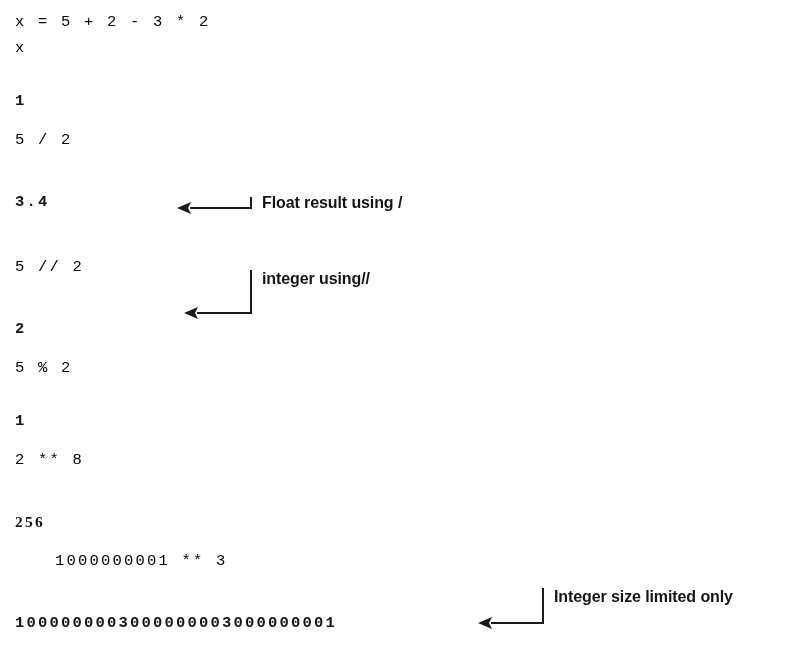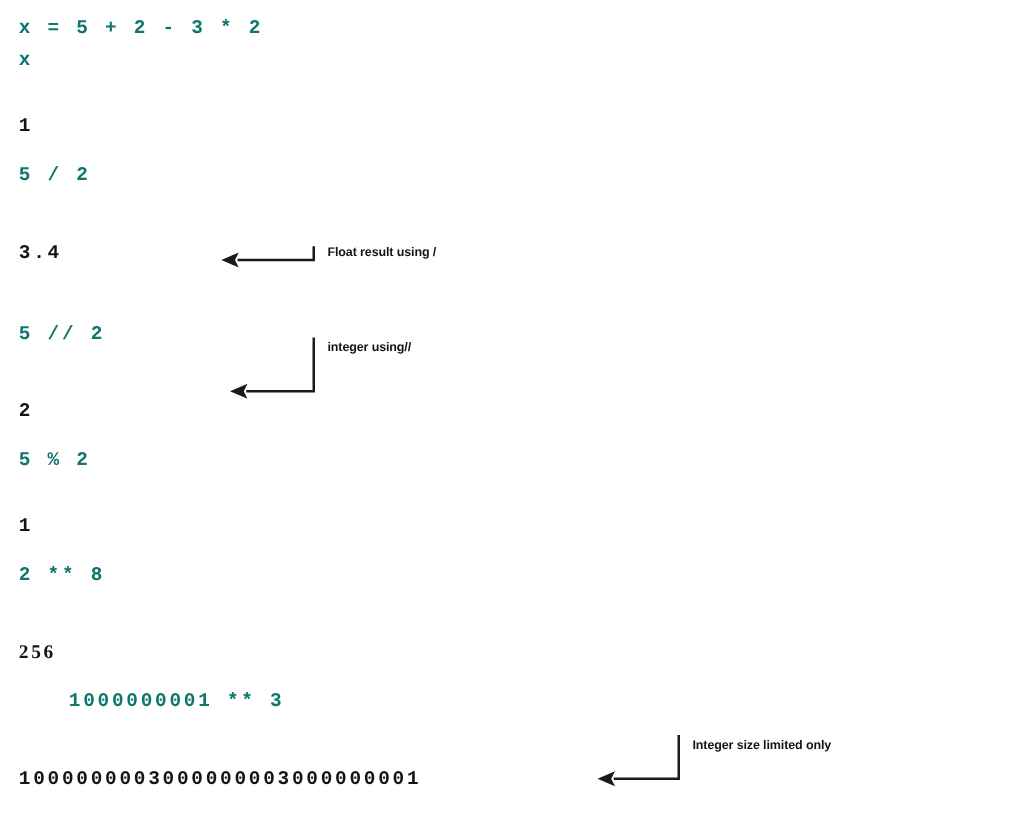--- a/index.html
+++ b/index.html
@@ -20,37 +20,37 @@
   .code-line {
     position: absolute;
     left: 15px;
     font-family: "Liberation Mono", "DejaVu Sans Mono", monospace;
     font-size: 15.5px;
     line-height: 20px;
     letter-spacing: 2.2px;
     white-space: pre;
   }
   .code-line.input {
-    color: #0f766e;
-    font-weight: 700;
+    color: #000000;
+    font-weight: 400;
   }
   .code-line.output {
     color: #141414;
     font-weight: 700;
   }
 
   
   .callout {
     position: absolute;
   }
   .callout-text {
     position: absolute;
     font-family: "Liberation Sans", sans-serif;
     font-weight: 700;
-    font-size: 10px;
+    font-size: 16px;
     line-height: 21px;
     color: #141414;
     white-space: pre;
     letter-spacing: -0.1px;
   }
   .leader {
     position: absolute;
     overflow: visible;
   }
   .leader svg {

